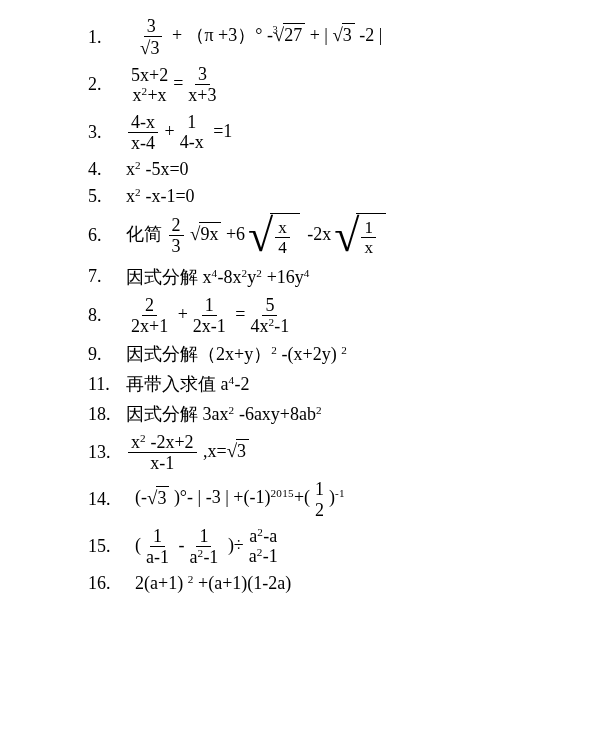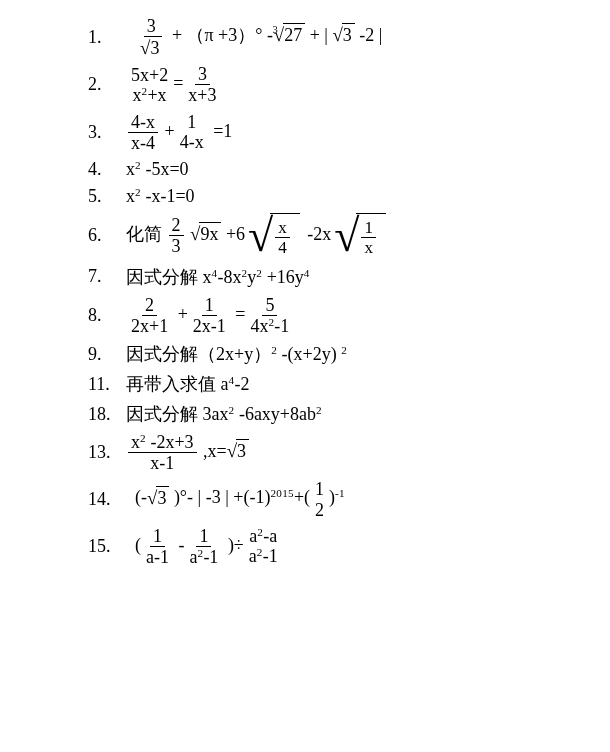--- a/index.html
+++ b/index.html
@@ -120,21 +120,21 @@
         <span class="pnum">11.</span>
         <span class="pbody"><span class="tx">再带入求值 a</span><sup class="sp">4</sup><span class="tx">-2</span></span>
       </div>
       <div class="problem">
         <span class="pnum">18.</span>
         <span class="pbody"><span class="tx">因式分解 3ax</span><sup class="sp">2</sup><span class="tx"> -6axy+8ab</span><sup class="sp">2</sup></span>
       </div>
       <div class="problem">
         <span class="pnum">13.</span>
         <span class="pbody"><span class="frac">
-            <span class="num bar"><span class="tx">x</span><sup class="sp">2</sup><span class="tx"> -2x+3</span></span>
+            <span class="num bar"><span class="tx">x</span><sup class="sp">2</sup><span class="tx"> -2x+2</span></span>
             <span class="den"><span class="tx">x-1</span></span>
           </span><span class="tx"> ,x=</span><span class="sqrt"><span class="rsym">√</span><span class="rbar"><span class="tx">3</span></span></span></span>
       </div>
       <div class="problem">
         <span class="pnum">14.</span>
         <span class="pbody"><span class="tx">  (-</span><span class="sqrt"><span class="rsym">√</span><span class="rbar"><span class="tx">3</span></span></span><span class="tx"> )°- | -3 | +(-1)</span><sup class="sp">2015</sup><span class="tx">+(</span><span class="frac">
             <span class="num"><span class="tx">1</span></span>
             <span class="den"><span class="tx">2</span></span>
           </span><span class="tx">)</span><sup class="sp">-1</sup></span>
       </div>
@@ -144,14 +144,18 @@
             <span class="num bar"><span class="tx">1</span></span>
             <span class="den"><span class="tx">a-1</span></span>
           </span><span class="tx"> -</span><span class="frac">
             <span class="num bar"><span class="tx">1</span></span>
             <span class="den"><span class="tx">a</span><sup class="sp">2</sup><span class="tx">-1</span></span>
           </span><span class="tx"> )÷</span><span class="frac">
             <span class="num"><span class="tx">a</span><sup class="sp">2</sup><span class="tx">-a</span></span>
             <span class="den"><span class="tx">a</span><sup class="sp">2</sup><span class="tx">-1</span></span>
           </span></span>
       </div>
+      <div class="problem">
+        <span class="pnum">16.</span>
+        <span class="pbody"><span class="tx">  2(a+1) </span><sup class="sp">2</sup><span class="tx"> +(a+1)(1-2a)</span></span>
+      </div>
     </div>
 </div>
 
 </body></html>

